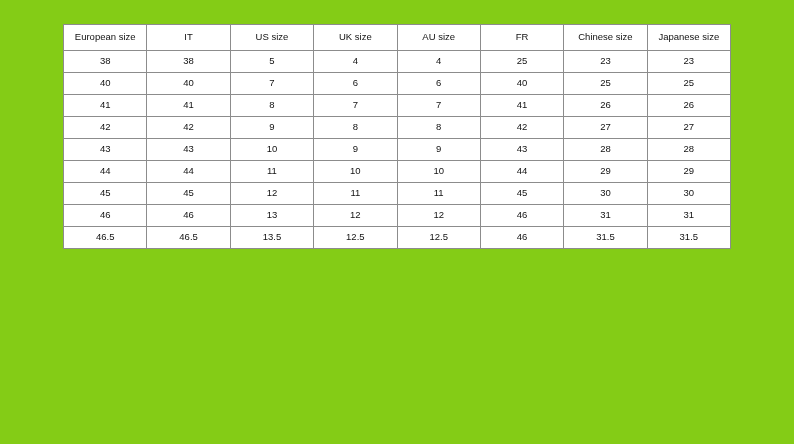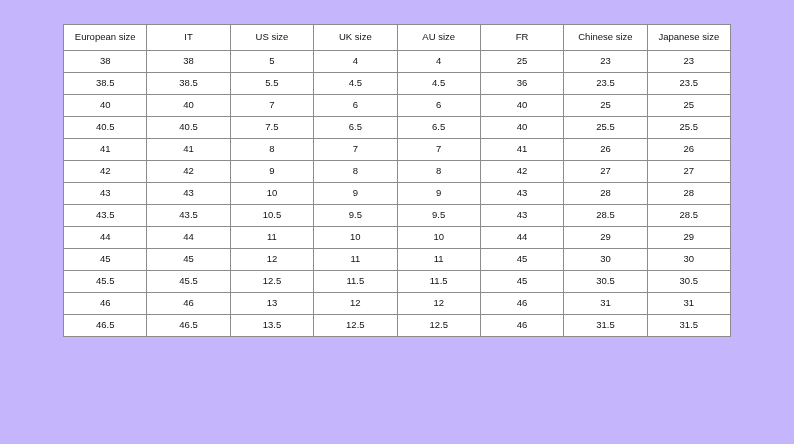--- a/index.html
+++ b/index.html
@@ -11,21 +11,21 @@
     width: 794px;
     height: 444px;
     font-family: "Liberation Sans", sans-serif;
     color: #1a1a1a;
     overflow: hidden;
   }
   .page {
     position: relative;
     width: 794px;
     height: 444px;
-    background: #c4b5fd;
+    background: #84cc16;
   }
   .table-wrap {
     position: absolute;
     left: 63px;
     top: 24px;
     width: 668px;
   }
   table.size-table {
     border-collapse: collapse;
     width: 668px;
@@ -72,48 +72,28 @@
             <td>38</td>
             <td>38</td>
             <td>5</td>
             <td>4</td>
             <td>4</td>
             <td>25</td>
             <td>23</td>
             <td>23</td>
           </tr>
           <tr>
-            <td>38.5</td>
-            <td>38.5</td>
-            <td>5.5</td>
-            <td>4.5</td>
-            <td>4.5</td>
-            <td>36</td>
-            <td>23.5</td>
-            <td>23.5</td>
-          </tr>
-          <tr>
             <td>40</td>
             <td>40</td>
             <td>7</td>
             <td>6</td>
             <td>6</td>
             <td>40</td>
             <td>25</td>
             <td>25</td>
-          </tr>
-          <tr>
-            <td>40.5</td>
-            <td>40.5</td>
-            <td>7.5</td>
-            <td>6.5</td>
-            <td>6.5</td>
-            <td>40</td>
-            <td>25.5</td>
-            <td>25.5</td>
           </tr>
           <tr>
             <td>41</td>
             <td>41</td>
             <td>8</td>
             <td>7</td>
             <td>7</td>
             <td>41</td>
             <td>26</td>
             <td>26</td>
@@ -132,58 +112,38 @@
             <td>43</td>
             <td>43</td>
             <td>10</td>
             <td>9</td>
             <td>9</td>
             <td>43</td>
             <td>28</td>
             <td>28</td>
           </tr>
           <tr>
-            <td>43.5</td>
-            <td>43.5</td>
-            <td>10.5</td>
-            <td>9.5</td>
-            <td>9.5</td>
-            <td>43</td>
-            <td>28.5</td>
-            <td>28.5</td>
-          </tr>
-          <tr>
             <td>44</td>
             <td>44</td>
             <td>11</td>
             <td>10</td>
             <td>10</td>
             <td>44</td>
             <td>29</td>
             <td>29</td>
           </tr>
           <tr>
             <td>45</td>
             <td>45</td>
             <td>12</td>
             <td>11</td>
             <td>11</td>
             <td>45</td>
             <td>30</td>
             <td>30</td>
-          </tr>
-          <tr>
-            <td>45.5</td>
-            <td>45.5</td>
-            <td>12.5</td>
-            <td>11.5</td>
-            <td>11.5</td>
-            <td>45</td>
-            <td>30.5</td>
-            <td>30.5</td>
           </tr>
           <tr>
             <td>46</td>
             <td>46</td>
             <td>13</td>
             <td>12</td>
             <td>12</td>
             <td>46</td>
             <td>31</td>
             <td>31</td>

